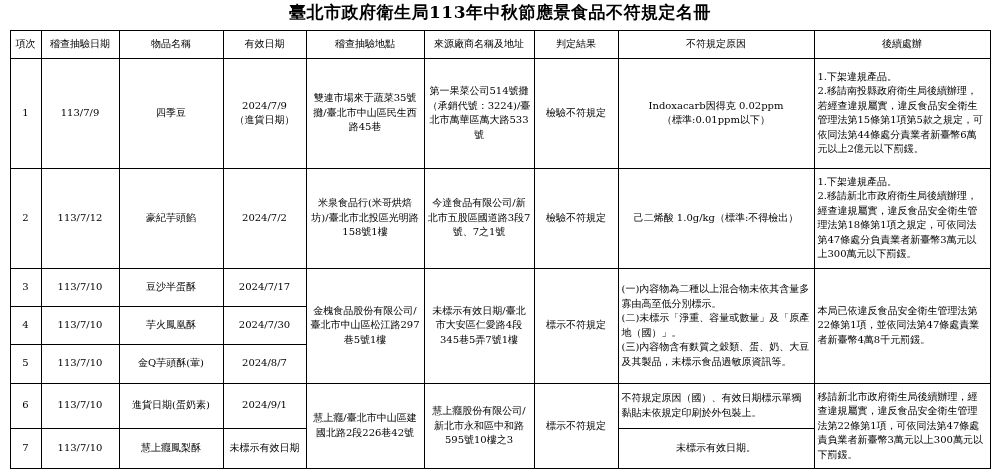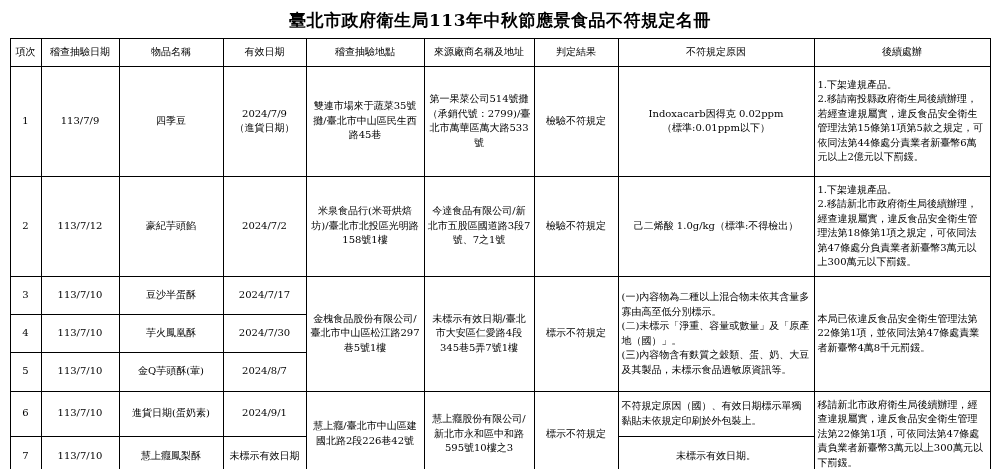--- a/index.html
+++ b/index.html
@@ -8,21 +8,21 @@
     width:1000px;height:469px;
     background:#ffffff;
     font-family:"DejaVu Serif","Liberation Serif",serif;
     color:#000;
     overflow:hidden;
   }
   .doc-title{
     text-align:center;
     font-size:17px;
     font-weight:bold;
-    padding-top:9px;
+    padding-top:1px;
     letter-spacing:0.5px;
   }
   table.roster{
     border-collapse:collapse;
     table-layout:fixed;
     width:980px;
     margin:6px auto 0 auto;
     border:1.5px solid #000;
   }
   table.roster td,table.roster th{
@@ -74,21 +74,21 @@
       <th>後續處辦</th>
     </tr>
 
     <tr style="height:110px">
       <td>1</td>
       <td>113/7/9</td>
       <td>四季豆</td>
       <td>2024/7/9
 （進貨日期）</td>
       <td>雙連市場來于蔬菜35號攤/臺北市中山區民生西路45巷</td>
-      <td>第一果菜公司514號攤（承銷代號：2799)/臺北市萬華區萬大路533號</td>
+      <td>第一果菜公司514號攤（承銷代號：3224)/臺北市萬華區萬大路533號</td>
       <td>檢驗不符規定</td>
       <td>Indoxacarb因得克 0.02ppm
 （標準:0.01ppm以下）</td>
       <td class="ta-l">1.下架違規產品。
 2.移請南投縣政府衛生局後續辦理，若經查違規屬實，違反食品安全衛生管理法第15條第1項第5款之規定，可依同法第44條處分責業者新臺幣6萬元以上2億元以下罰鍰。</td>
     </tr>
 
     <tr style="height:95px">
       <td>2</td>
       <td>113/7/12</td>

